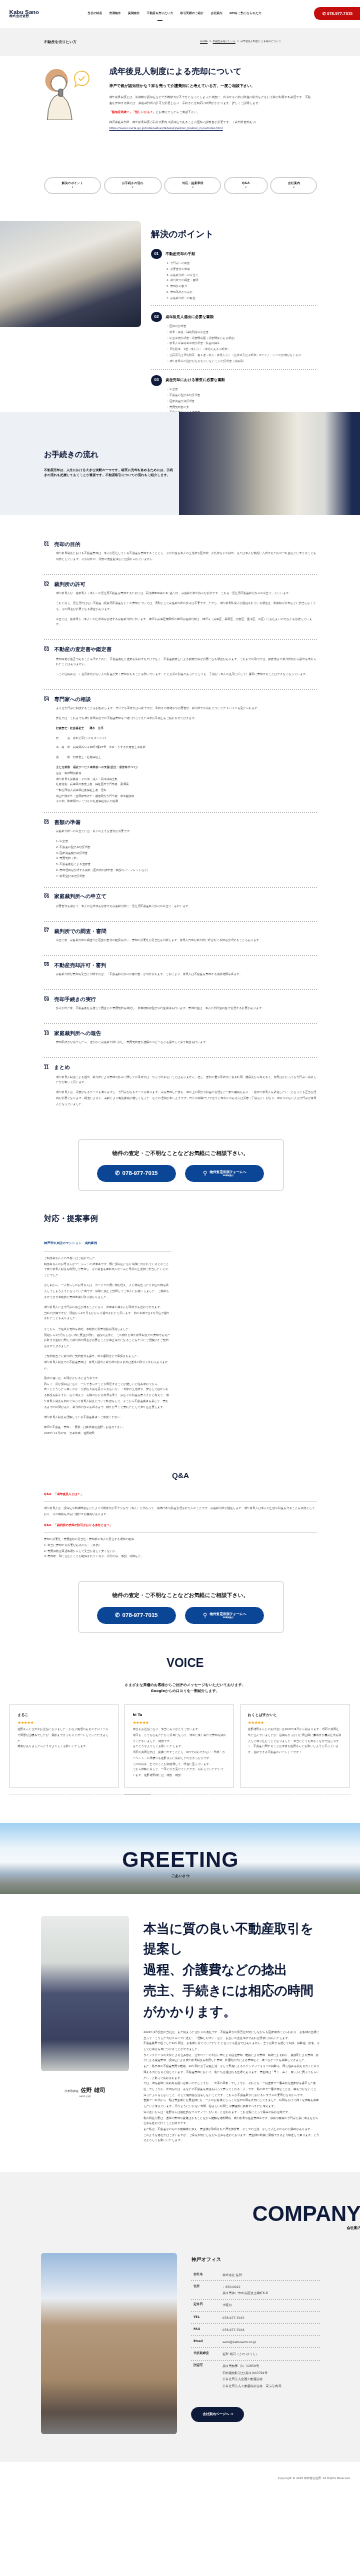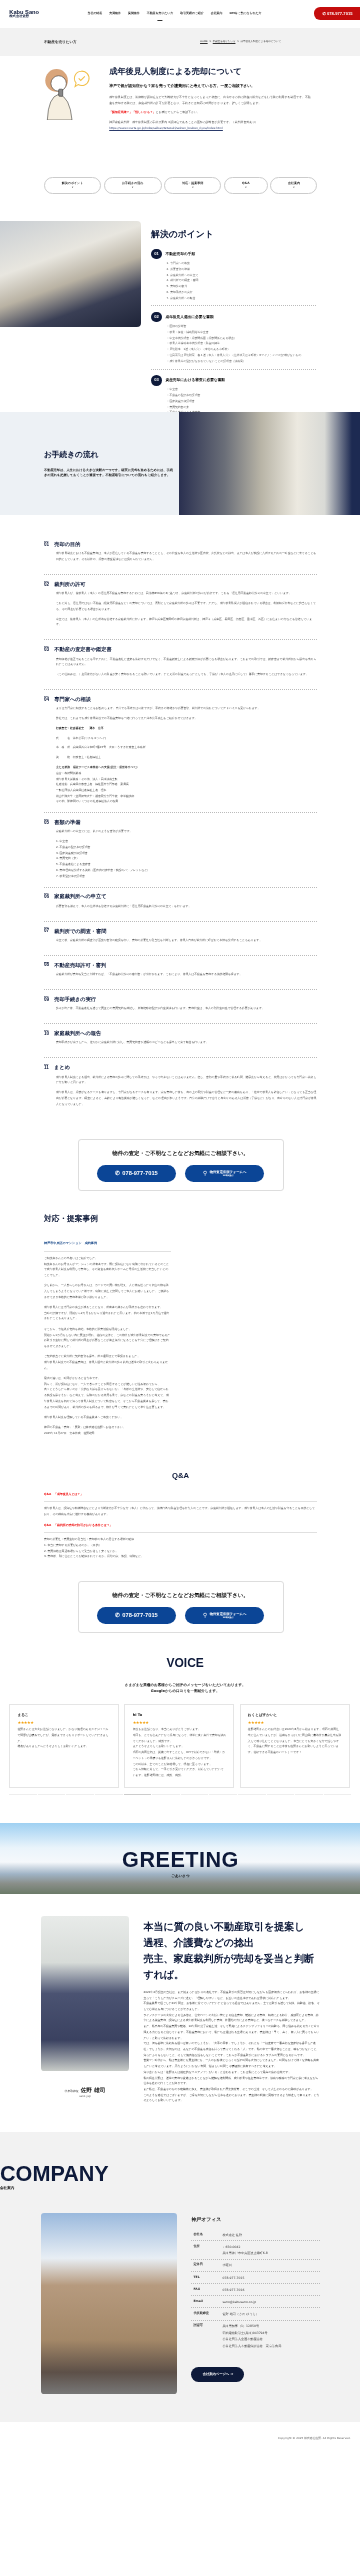--- a/index.html
+++ b/index.html
@@ -100,25 +100,25 @@
 .greet-hero{margin-top:28px;height:71px;background:linear-gradient(180deg,#9fd0f2 0%,#eaf4fb 35%,#f5f8fb 55%,#9fb3c5 72%,#8a8f8a 85%,#6b7a68 100%);display:flex;flex-direction:column;align-items:center;justify-content:center;padding-top:10.3px}
 .greet-hero h2{font-family:"Liberation Sans",sans-serif;font-weight:bold;font-size:21.6px;color:#0e1a3a;letter-spacing:0.5px;line-height:1}
 .greet-hero small{font-size:3.6px;font-weight:bold;color:#111;margin-top:3.1px}
 .greet{display:flex;padding:21.6px 0 0 41px}
 .greet-photo{width:88px;text-align:center}
 .photo{width:88px;height:155px;border-radius:3.1px;background:linear-gradient(180deg,#e8ebe9 0%,#d7dbd8 30%,#4b5372 50%,#3a4160 80%,#c8ccc8 100%)}
 .sign{margin-top:14.4px;font-size:2.8px;color:#333}
 .sign b{font-size:5.7px;color:#111;margin-left:2.1px}
 .sign .en{display:block;font-size:2.6px;color:#555;margin-top:-1px}
 .greet-body{padding-left:14.4px;width:191px}
-.greet-body h3{font-size:10px;font-weight:bold;color:#0e1a3a;line-height:1.6;margin:2.6px 0 7.2px}
+.greet-body h3{font-size:13px;font-weight:bold;color:#0e1a3a;line-height:1.6;margin:2.6px 0 7.2px}
 .greet-body p{font-size:2.8px;color:#333;line-height:2.05}
 
 .company{background:#f2f2f2;margin-top:28px;padding:31px 0 28px 41px}
-.company .head{text-align:left;margin-left:-41px;margin-bottom:21.6px}
+.company .head{text-align:right;margin-left:-41px;margin-bottom:21.6px}
 .company .head h2{font-family:"Liberation Sans",sans-serif;font-weight:bold;font-size:21.6px;color:#0e1a3a;line-height:1}
 .company .head small{font-size:3.6px;font-weight:bold;color:#111}
 .comp-row{display:flex}
 .comp-img{width:136px;height:181px;border-radius:3.1px;background:linear-gradient(180deg,#9ab9dd 0%,#e8eef4 25%,#b69a7e 40%,#a48868 70%,#5d5048 88%,#777 100%)}
 .comp-info{padding-left:14.4px;width:144px}
 .comp-info h3{font-size:4.9px;font-weight:bold;color:#111;margin:2.1px 0 5.2px}
 .comp-table{width:129px}
 .comp-table .row{display:flex;border-bottom:0.5px dotted #bbb;padding:2.6px 0 2.1px 2.1px}
 .comp-table .row.last{border:none}
 .comp-table .k{width:29px;font-size:3.1px;color:#333;font-weight:bold}
@@ -533,21 +533,21 @@
 <section class="greet-hero">
   <h2>GREETING</h2>
   <small>ごあいさつ</small>
 </section>
 <section class="greet">
   <div class="greet-photo">
     <div class="photo"></div>
     <div class="sign"><span>代表取締役</span><b>佐野 雄司</b><span class="en">sano yuji</span></div>
   </div>
   <div class="greet-body">
-    <h3><span>本当に質の良い不動産取引を提案し</span><br><span>過程、介護費などの捻出</span><br><span>売主、家庭裁判所が売却を妥当と判断すれば。</span></h3>
+    <h3><span>本当に質の良い不動産取引を提案し</span><br><span>過程、介護費などの捻出</span><br><span>売主、手続きには相応の時間がかかります。</span></h3>
     <p>2024年4月設立の当社は、まだ始まったばかりの会社です。不動産取引の慣習は大切にしながらも固定概念にとらわれず、お客様の立場に立って「こうした方がスムーズに進む」「理解しやすい」など、お互いの合意事項であれば柔軟に対応いたします。</p>
     <p>不動産業界で過ごした20年間は、お客様に育てていただいたと言っても過言ではありません。全ては取引を通じて知識、経験値、接客、そして心構えを身につけることができました。</p>
     <p>ライフステージの変化による住み替え、住宅ローンの支払い苦による任意売却、離婚による売却、相続による処分、孤独死による売却、紛争による資産売却、認知症による成年後見制度を利用した売却、外国籍の方による売却など、様々なケースを経験してきました。</p>
     <p>また、私自身の不動産売買や離婚、10年間の父子家庭生活、そして再婚によるステップファミリーの経験も、同じ悩みを抱える方々に寄り添える力になると信じています。不動産売却において、私たちは選ばれる立場にあります。売主様は「早く、高く、良い人に買ってもらいたい」と願って依頼されます。</p>
     <p>では、何を基準に依頼先を選べば良いのでしょうか。「大手の看板」でしょうか、それとも「一括査定で一番高額な査定額を提示した会社」でしょうか。大切なのは、あなたの不動産を責任を持って売ってくれる「人」です。私の中で一番大切なことは、嘘をつかないこと、知ったふりをしないこと、そして無責任な話をしないことです。これらが不動産取引におけるトラブルの要因となるからです。</p>
     <p>営業マン時代から、私は売主様にも買主様にも、一人のお客様とじっくり話す時間を大切にしてきました。時間をかけて様々な情報を共有したいと考えています。思うようにいかない期間、悩ましい時間こそ積極的に共有すべきだと考えます。</p>
     <p>知り合いからは「佐野さんは熱狂的なマニアファンがいる」と言われます。これは私にとって最高の褒め言葉です。</p>
     <p>私の得意分野は、通常の売却や賃貸はさることながら難解な権利関係、成年後見や任意売却等です。法務や税務の専門家と供に考えながら仕事を進めて行くことが好きです。</p>
     <p>また私は、不動産そのものや建築物に加え、売主様が取得された歴史的背景、そこでの生活、そして人生そのものに興味があります。</p>
     <p>このような会社ではございますが、ご縁を大切にしながら仕事を進めております。売主様の利益に貢献できるよう精進して参ります。どうぞよろしくお願いいたします。</p>

